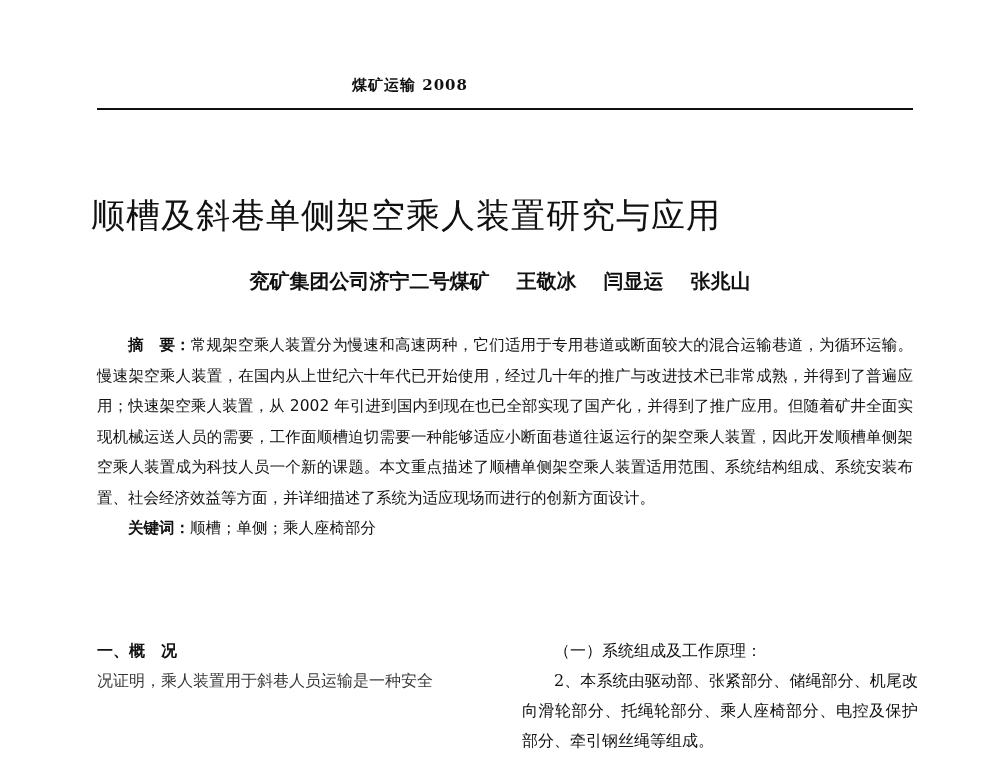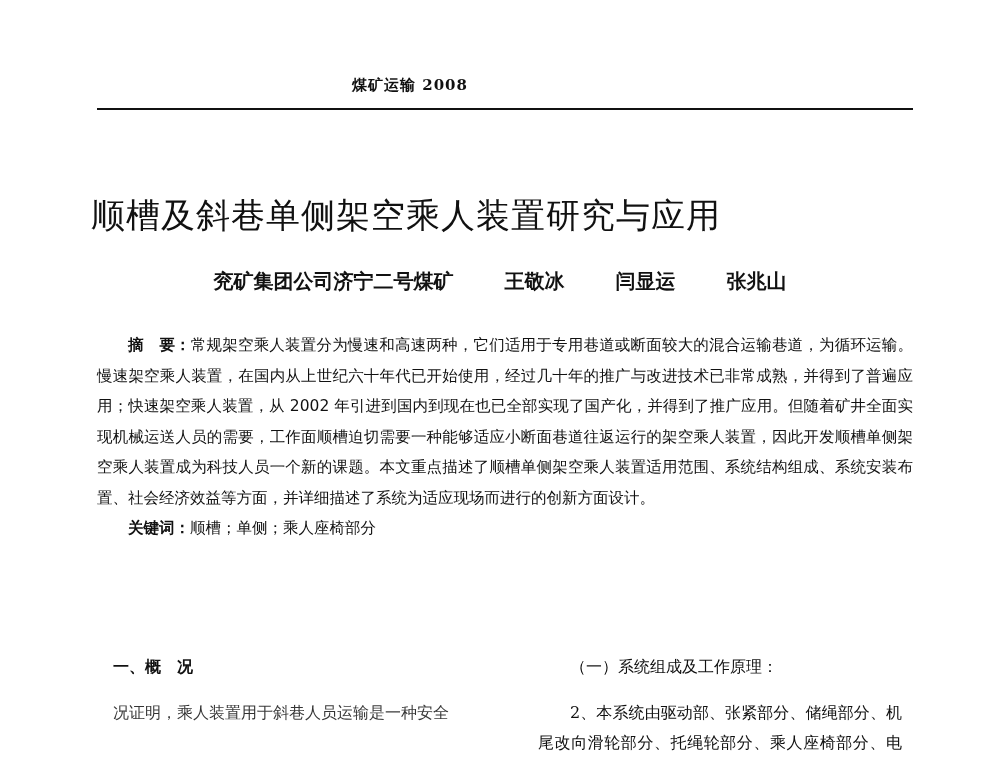--- a/index.html
+++ b/index.html
@@ -21,37 +21,37 @@
     .title {
       position: absolute; left: 0; top: 170px; width: 812px;
       text-align: center; font-size: 34px; letter-spacing: 1px;
       font-family: "DejaVu Sans", sans-serif; font-weight: normal;
     }
     .authors {
       position: absolute; left: 0; top: 268px; width: 1000px;
       text-align: center; font-size: 20px;
       font-family: "DejaVu Serif", serif; font-weight: bold;
     }
-    .authors span { margin: 0 22px; }
+    .authors span { margin: 0 10px; }
     .abstract {
       position: absolute; left: 97px; top: 330px; width: 816px;
       font-size: 15.5px; line-height: 30.5px; text-align: justify;
       font-family: "DejaVu Sans", sans-serif;
     }
     .abstract p { margin: 0; text-indent: 2em; }
     .label-bold { font-weight: bold; margin-top: 41px; }
     .keywords { margin: 0; text-indent: 2em; }
     .col {
       position: absolute; top: 636px; width: 396px;
       font-size: 16px; line-height: 30px;
       font-family: "DejaVu Serif", serif;
     }
     .col.left { left: 97px; }
     .col.right { left: 522px; }
-    .col p { margin: 16px; text-align: justify; }
+    .col p { margin: 0; text-align: justify; }
     .indent { text-indent: 2em; }
     .section-heading { font-weight: bold; font-family: "DejaVu Sans", sans-serif; }
     .subheading { text-indent: 2em; }
     .cutoff { opacity: 0.85; }
   </style>
 </head>
 <body>
 
 <div class="journal-header">煤矿运输 2008</div>
 <div class="header-rule"></div>

